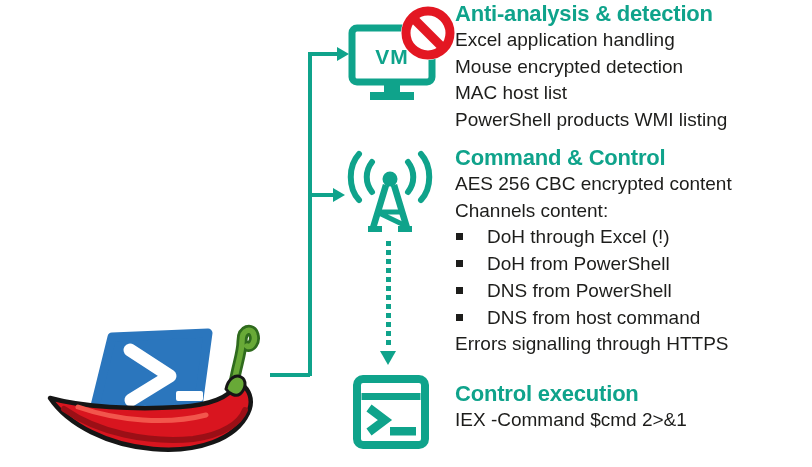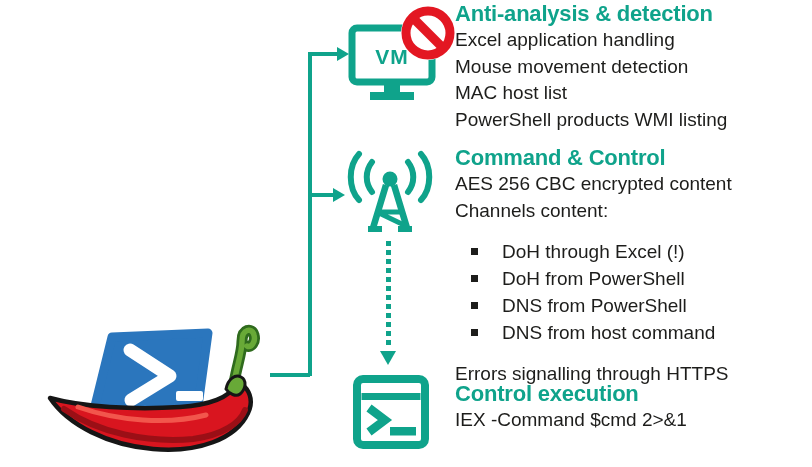--- a/index.html
+++ b/index.html
@@ -25,21 +25,21 @@
   .dotted-v{position:absolute;width:5px;background-image:repeating-linear-gradient(to bottom,var(--accent) 0 5px,transparent 5px 9px);}
   .arrow-down{position:absolute;width:0;height:0;border-left:8px solid transparent;border-right:8px solid transparent;border-top:14px solid var(--accent);}
   
   .icon{position:absolute;}
   .tf{fill:var(--accent);}
   .tl{stroke:var(--accent);}
   
   .section{position:absolute;left:455px;width:350px;}
   .sec-title{font-size:22px;font-weight:bold;color:var(--accent);line-height:27px;letter-spacing:-0.2px;}
   .line{font-size:19px;line-height:26.7px;color:var(--ink);}
-  .bullets{margin:15px;padding:0;list-style:none;}
+  .bullets{margin:0;padding:0;list-style:none;}
   .bullets li{position:relative;padding-left:32px;font-size:19px;line-height:26.7px;color:var(--ink);}
   .bullets li::before{content:"";position:absolute;left:1px;top:9px;width:7px;height:7px;background:var(--ink);}
 </style>
 </head>
 <body>
 
 <div class="stage">
 
   <svg class="icon" style="left:38px;top:303px;" width="278" height="162" viewBox="0 0 278 162">
 
@@ -91,21 +91,21 @@
   <svg class="icon" style="left:351px;top:374px;" width="80" height="78" viewBox="0 0 80 78">
     <rect x="6" y="5" width="68" height="66" rx="6" fill="#ffffff" class="tl" stroke-width="8"></rect>
     <rect x="10.5" y="19" width="59" height="7" class="tf"></rect>
     <path d="M 18 34 L 34 46 L 18 58" fill="none" class="tl" stroke-width="8.5"></path>
     <rect x="39" y="53" width="26" height="8.5" class="tf"></rect>
   </svg>
 
   <div class="section" style="top:0;">
     <div class="sec-title">Anti-analysis &amp; detection</div>
     <div class="line">Excel application handling</div>
-    <div class="line">Mouse movement detection</div>
+    <div class="line">Mouse encrypted detection</div>
     <div class="line">MAC host list</div>
     <div class="line">PowerShell products WMI listing</div>
   </div>
 
   <div class="section" style="top:144px;">
     <div class="sec-title">Command &amp; Control</div>
     <div class="line">AES 256 CBC encrypted content</div>
     <div class="line">Channels content:</div>
     <ul class="bullets">
       <li>DoH through Excel (!)</li>

